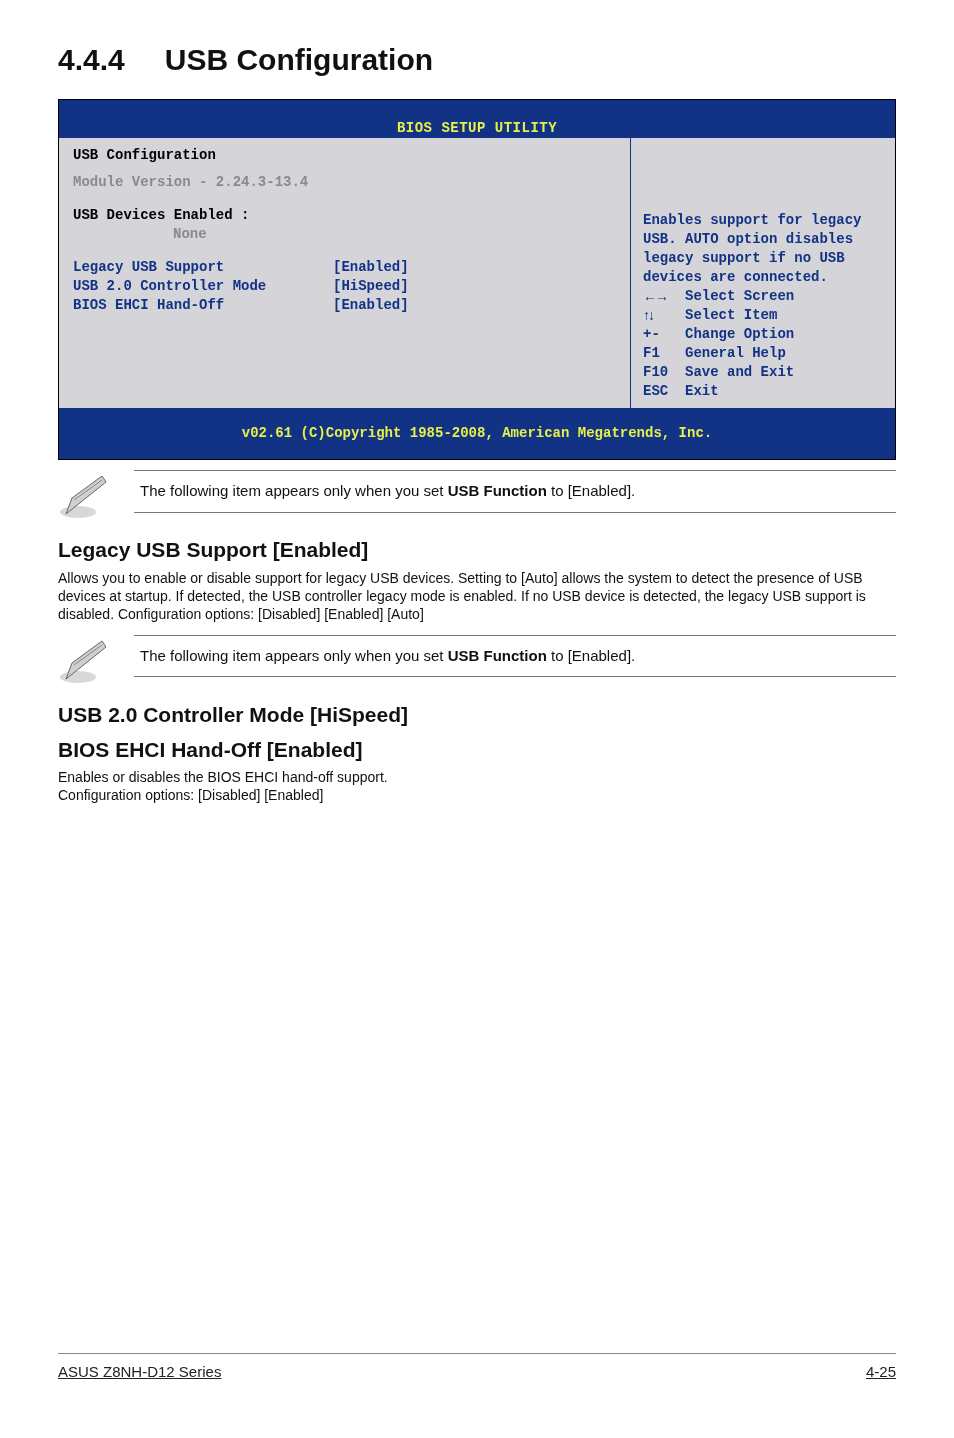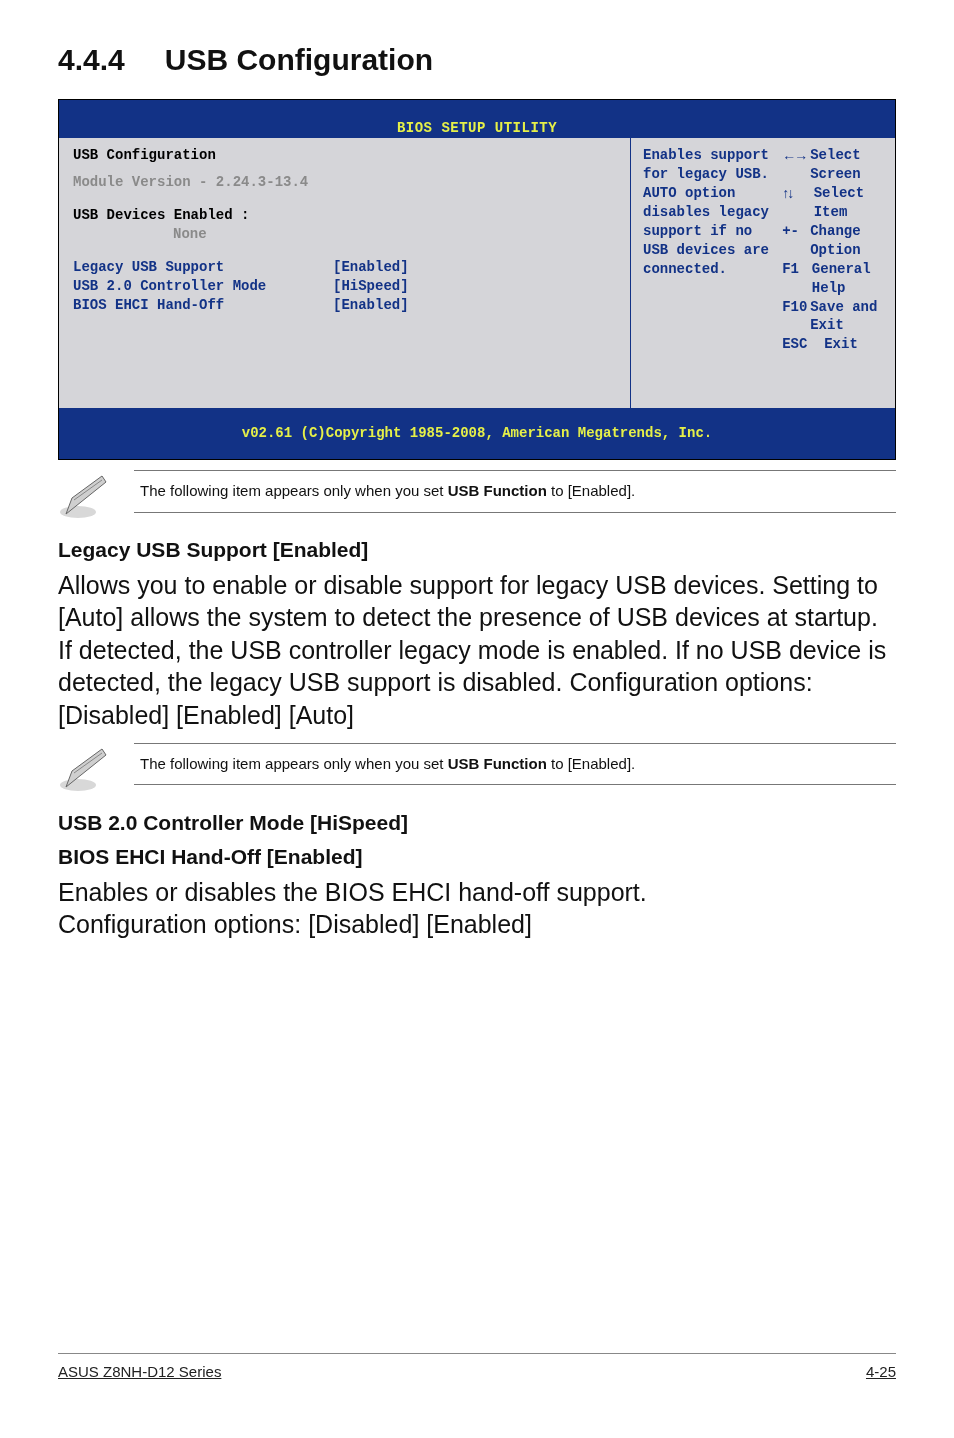--- a/index.html
+++ b/index.html
@@ -63,21 +63,21 @@
     flex: 1;
     padding: 8px 14px;
     color: #123286;
   }
   .bios-right {
     width: 240px;
     border-left: 1px solid #123286;
     padding: 8px 12px;
     color: #123286;
     display: flex;
-    flex-direction: row;
+    flex-direction: column;
     justify-content: flex-end;
   }
   .grayish { color: #8a8a8a; }
   .setting-row { display: flex; }
   .setting-label { width: 260px; }
   .sel-row { display: flex; color: #123286; }
   .sel-key { width: 42px; }
   .arrow { font-family: Arial, sans-serif; letter-spacing: -2px; font-weight: bold;}
   .bios-footer {
     background: #123286;
@@ -100,21 +100,21 @@
     font-size: 15px;
   }
   .pencil-icon svg { display:block; }
   h3.opt {
     font-size: 21px;
     font-weight: bold;
     margin: 6px 0 4px 0;
   }
   p.body {
     margin: 0 0 12px 0;
-    font-size: 25px;
+    font-size: 14px;
     line-height: 1.3;
   }
   .footer-line {
     position: absolute;
     left: 58px;
     right: 58px;
     bottom: 56px;
     border-top: 1px solid #888;
     display: flex;
     justify-content: space-between;

